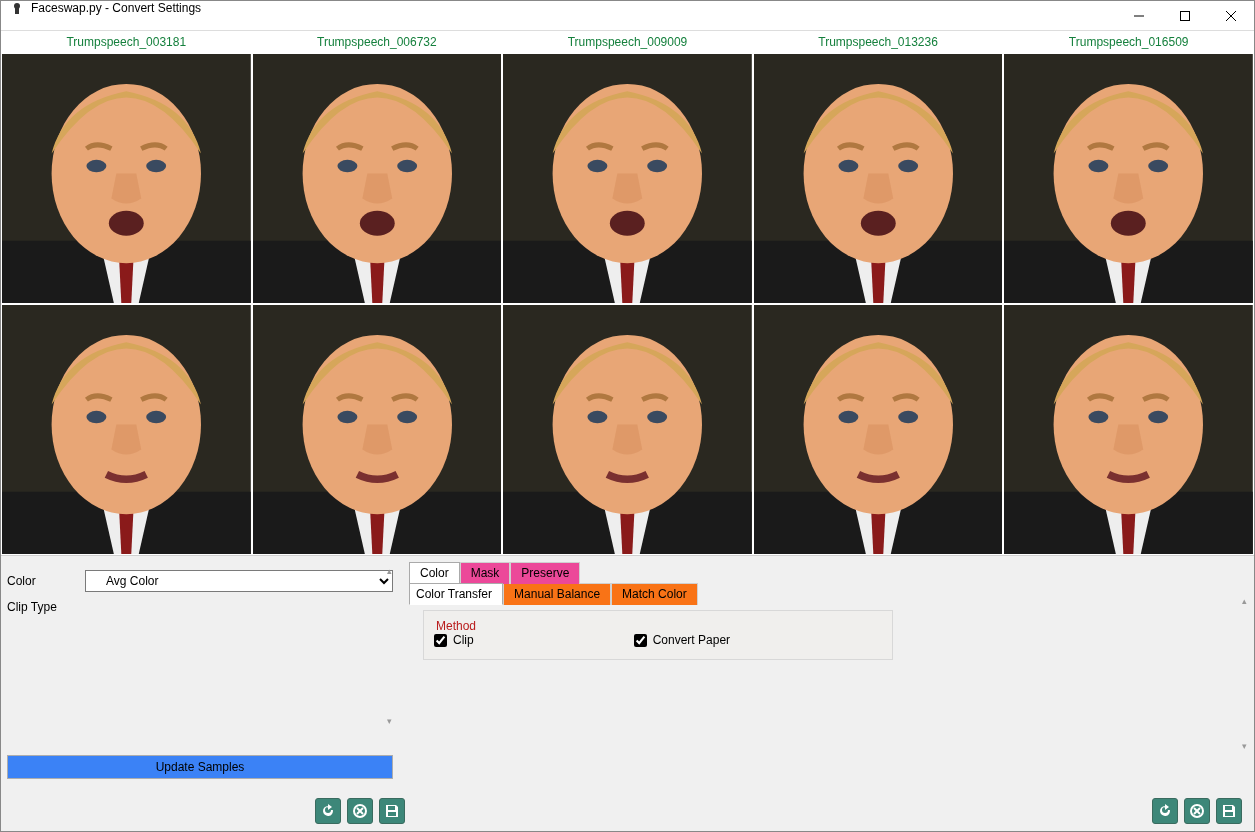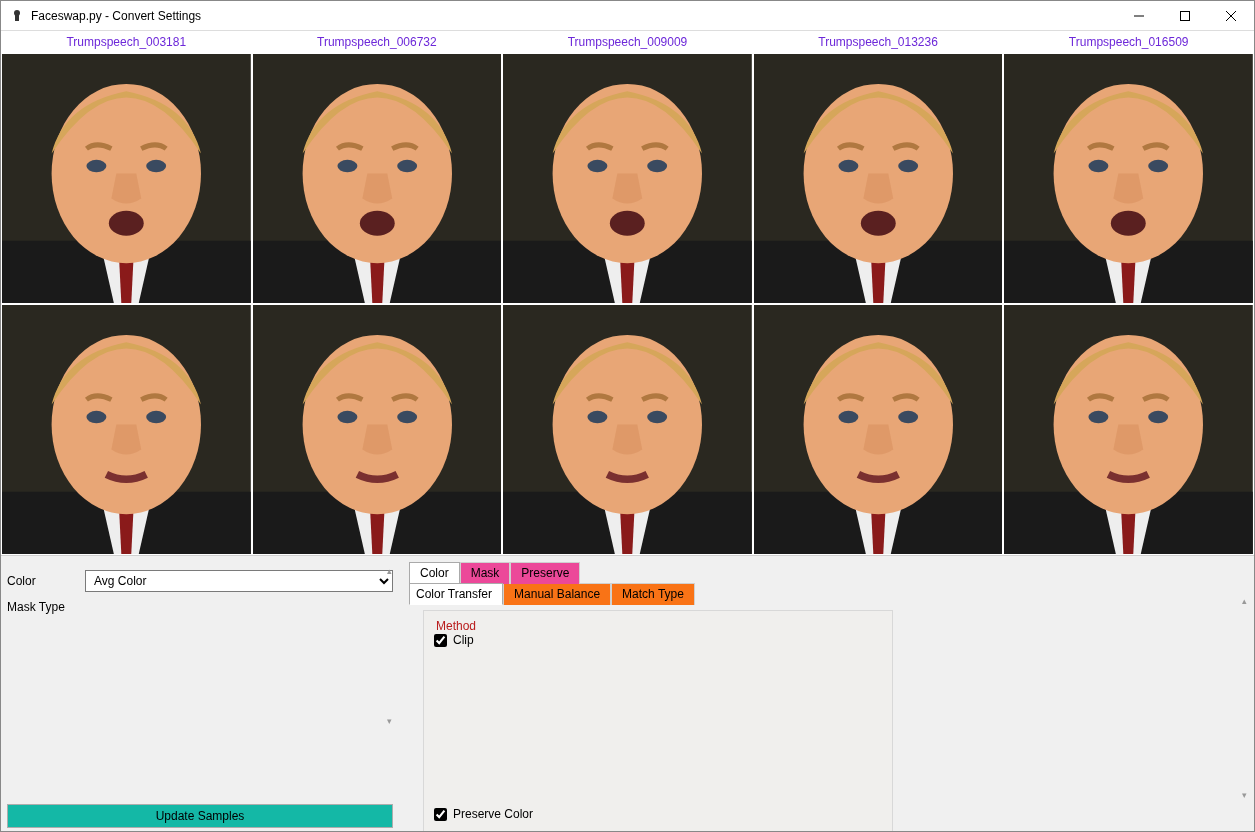--- a/index.html
+++ b/index.html
@@ -10,21 +10,21 @@
   width: 1255px;
   height: 832px;
   display: flex;
   flex-direction: column;
   border: 1px solid #888;
 }
 .titlebar {
   height: 30px;
   background: #fff;
   display: flex;
-  align-items: center;
+  align-items: flex-start;
   padding: 0 0 0 8px;
   border-bottom: 1px solid #ddd;
 }
 .app-icon {
   width: 16px; height: 16px;
   margin-right: 6px;
   display: inline-flex;
   align-items: center;
   justify-content: center;
 }
@@ -43,21 +43,21 @@
 }
 .labels-row {
   display: flex;
   height: 22px;
   align-items: center;
 }
 .label-cell {
   flex: 1;
   text-align: center;
   font-size: 12px;
-  color: #6d28d9;
+  color: #15803d;
 }
 .thumb-grid {
   display: flex;
   flex-direction: column;
 }
 .thumb-row { display: flex; }
 .thumb {
   flex: 1;
   height: 251px;
   border: 1px solid #fff;
@@ -88,38 +88,38 @@
   width: 78px;
   font-size: 12px;
   color: #000;
 }
 .field-select {
   flex: 1;
   height: 22px;
   background: #fff;
   border: 1px solid #7a7a7a;
   font-size: 12px;
-  padding: 0 4px;
+  padding: 0 16px;
 }
 .scroll-hint {
   position: absolute;
   right: 2px;
   top: 10px;
   width: 10px;
   height: 160px;
   display: flex;
   flex-direction: column;
   justify-content: space-between;
   color: #999;
   font-size: 9px;
 }
 .update-btn {
   margin-top: auto;
   height: 24px;
-  background: #14b8a6;
+  background: #3b82f6;
   border: 1px solid #adadad;
   font-size: 12px;
   cursor: pointer;
   margin-bottom: 6px;
 }
 .divider-v {
   width: 6px;
   background: #f0f0f0;
 }
 .right-panel {
@@ -186,21 +186,20 @@
 }
 .fieldset-legend {
   font-size: 12px;
   color: #b91c1c;
   padding: 0 2px;
   margin-bottom: 0;
 }
 .check-row {
   display: flex;
   gap: 160px;
-  flex-direction: column;
 }
 .chk-wrap {
   display: flex;
   align-items: center;
   gap: 6px;
   font-size: 12px;
 }
 .chk {
   width: 13px; height: 13px;
   accent-color: #000;
@@ -450,21 +449,21 @@
 
 <div class="settings-area">
   <div class="left-panel">
     <div class="field-row">
       <div class="field-label">Color</div>
       <select class="field-select">
         <option>Avg Color</option>
       </select>
     </div>
     <div class="field-row">
-      <div class="field-label">Mask Type</div>
+      <div class="field-label">Clip Type</div>
     </div>
     <div class="scroll-hint">
       <span>▴</span>
       <span>▾</span>
     </div>
     <button class="update-btn">Update Samples</button>
   </div>
 
   <div class="divider-v"></div>
 
@@ -472,33 +471,33 @@
     <div class="right-panel">
       <div class="tabs">
         <div class="tab active">Color</div>
         <div class="tab">Mask</div>
         <div class="tab">Preserve</div>
       </div>
       <div class="tab-body" style="background:#f0f0f0; border:none; padding:0;">
         <div class="subtabs">
           <div class="subtab active">Color Transfer</div>
           <div class="subtab">Manual Balance</div>
-          <div class="subtab">Match Type</div>
+          <div class="subtab">Match Color</div>
         </div>
         <div class="subtab-body" style="border:none; background:#f0f0f0; padding:6px 0 0 14px;">
           <div class="fieldset">
             <div class="fieldset-legend">Method</div>
             <div class="check-row">
               <label class="chk-wrap">
                 <input type="checkbox" class="chk" checked="" style="">
                 <span>Clip</span>
               </label>
               <label class="chk-wrap">
                 <input type="checkbox" class="chk" checked="" style="">
-                <span>Preserve Color</span>
+                <span>Convert Paper</span>
               </label>
             </div>
           </div>
         </div>
       </div>
     </div>
     <div class="right-scroll">
       <span>▴</span>
       <span>▾</span>
     </div>

